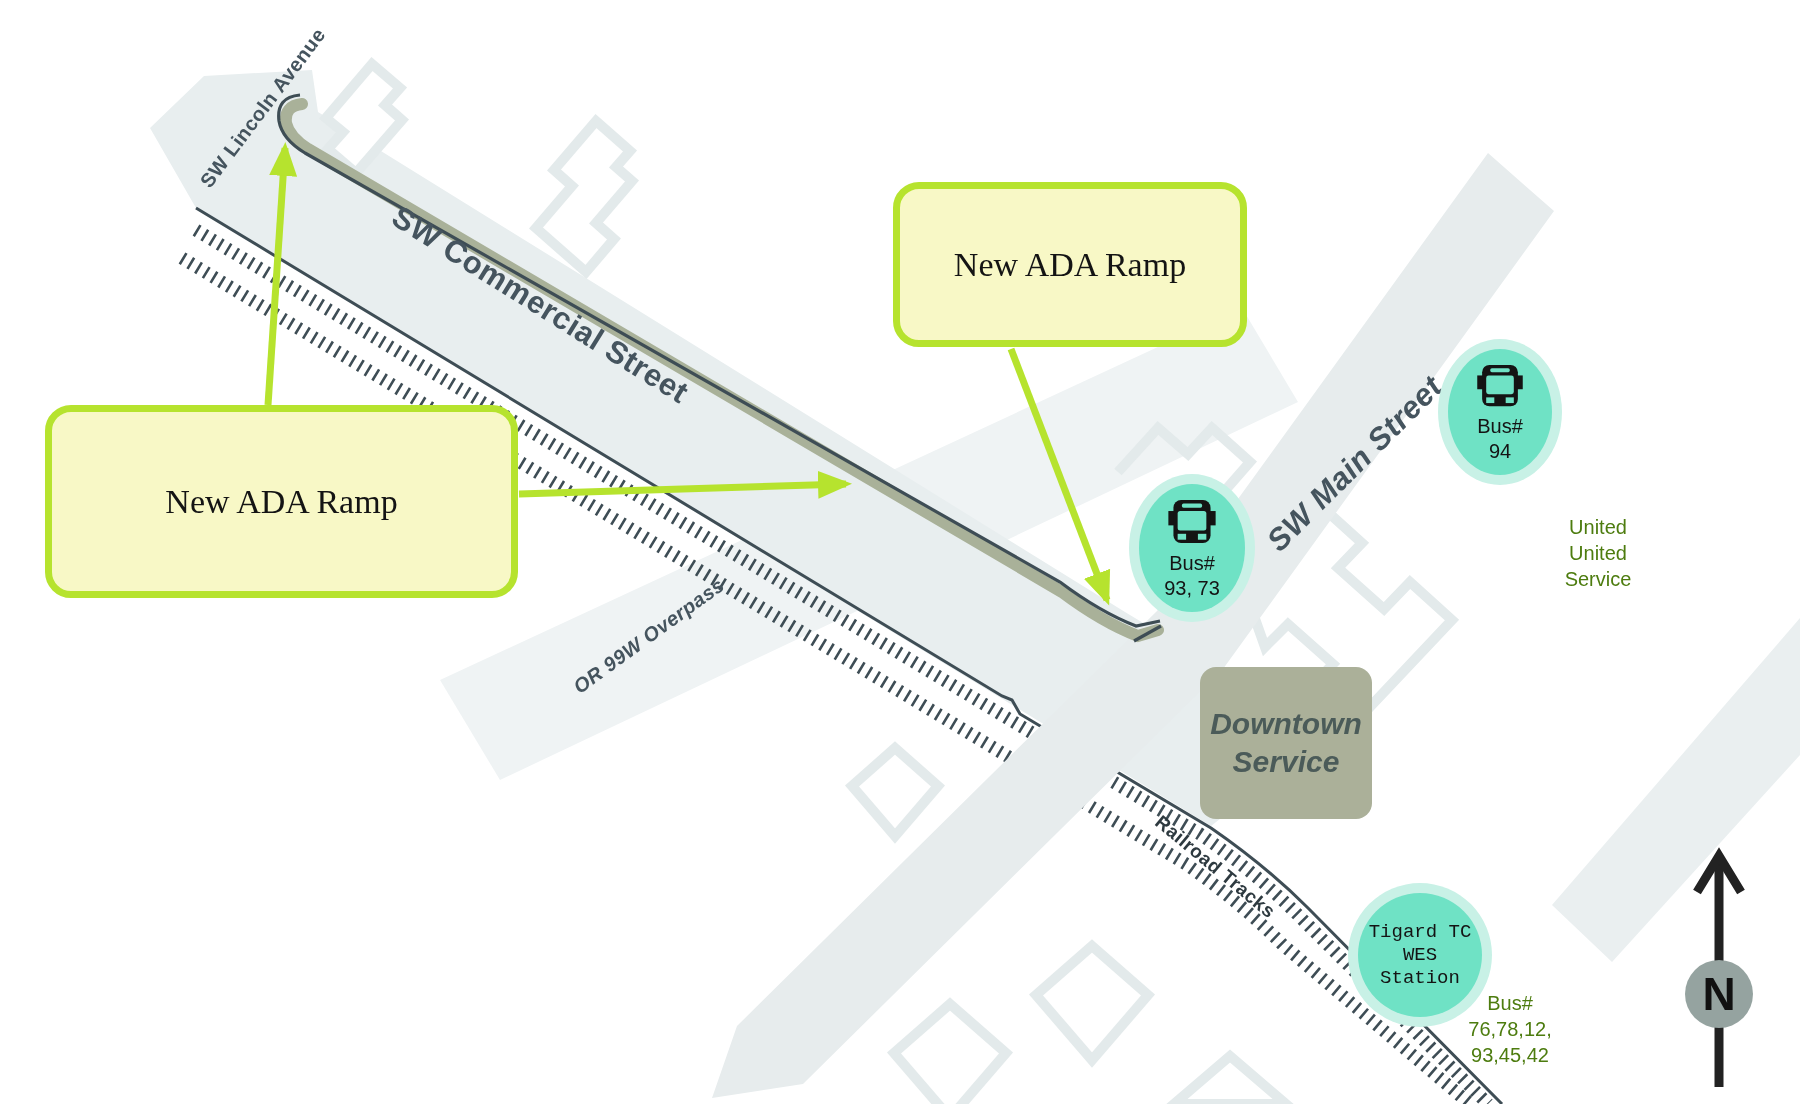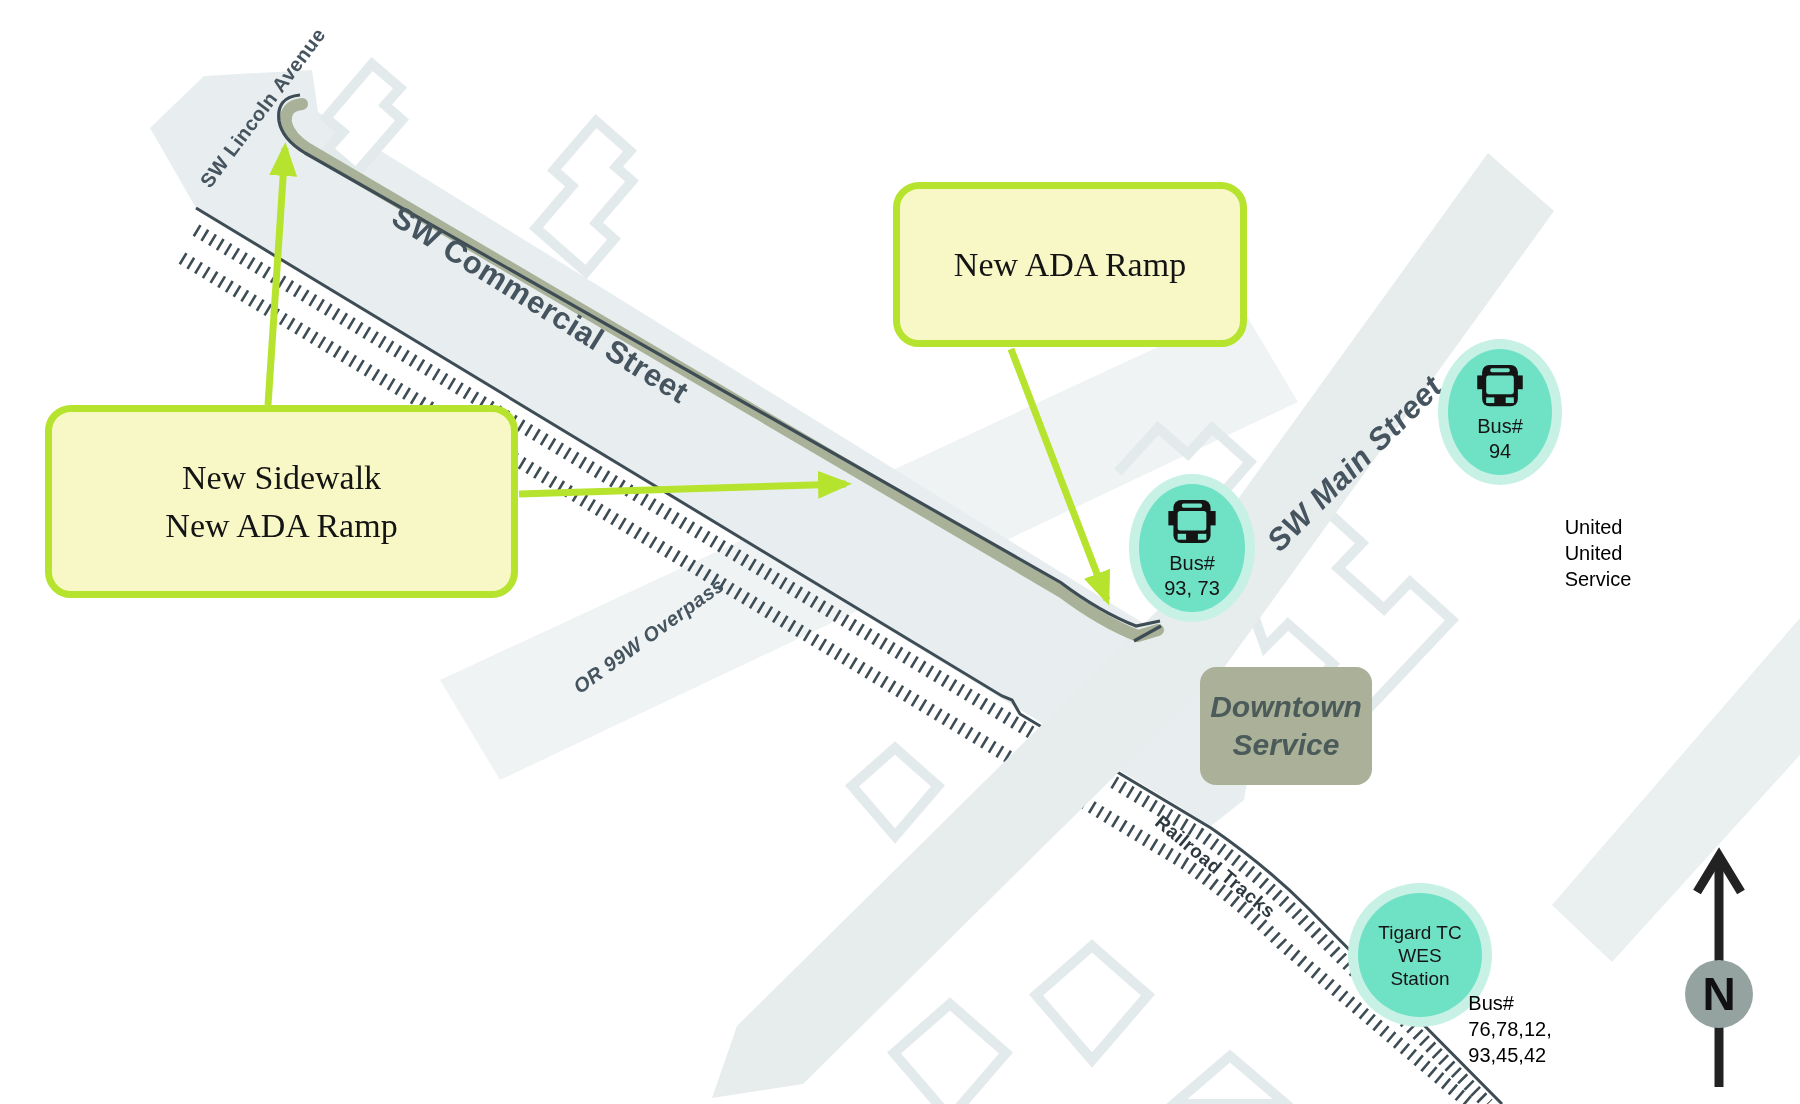--- a/index.html
+++ b/index.html
@@ -34,21 +34,21 @@
   .stopcircle .sline.sm{font-size:19px;line-height:23px;}
   .stopcircle svg{display:block;margin-bottom:2px;}
   
   .areabox{
     position:absolute;background:#abb099;border-radius:16px;
     display:flex;flex-direction:column;justify-content:center;align-items:center;
     color:#4b5b59;font-style:italic;font-weight:600;text-align:center;
   }
   .areabox .aline{font-size:30px;line-height:38px;}
   .plaintext{
-    position:absolute;color:#000000;text-align:left;transform:translate(-50%,-50%);
+    position:absolute;color:#4d7c0f;text-align:center;transform:translate(-50%,-50%);
   }
   .plaintext .pline{font-size:20px;line-height:26px;}
 </style>
 </head>
 <body>
 
 <div class="stage">
 
   <svg class="basemap" width="1800" height="1104" viewBox="0 0 1800 1104">
     <defs>
@@ -116,21 +116,20 @@
 
   <div class="maplabel" style="left:540px;top:305px;--rot:32deg;font-size:31px;">SW Commercial Street</div>
 
   <div class="maplabel italic" style="left:1355px;top:464px;--rot:-45deg;font-size:31px;">SW Main Street</div>
 
   <div class="maplabel italic small" style="left:649px;top:636px;--rot:-36deg;font-size:20px;">OR 99W Overpass</div>
 
   <div class="maplabel small" style="left:1215px;top:867px;--rot:39.5deg;font-size:19px;color:#2e3a40;">Railroad Tracks</div>
 
   <div class="callout" style="left:45px;top:405px;width:473px;height:193px;">
-    <div class="cline">New Sidewalk</div>
     <div class="cline">New ADA Ramp</div>
   </div>
 
   <div class="callout" style="left:893px;top:182px;width:354px;height:165px;">
     <div class="cline">New ADA Ramp</div>
   </div>
 
   <div class="stopcircle" style="left:1192px;top:548px;width:106px;height:128px;">
     <svg width="54" height="54">
       <use href="#bus-glyph"></use>
@@ -140,33 +139,33 @@
   </div>
 
   <div class="stopcircle" style="left:1500px;top:412px;width:104px;height:126px;">
     <svg width="52" height="52">
       <use href="#bus-glyph"></use>
     </svg>
     <div class="sline">Bus#</div>
     <div class="sline">94</div>
   </div>
 
-  <div class="stopcircle" style="left:1420px;top:955px;width:124px;height:124px;">
+  <div class="stopcircle" style="left:1420px;top:955px;width:124px;height:124px;font-family:Liberation Mono, monospace;">
     <div class="sline sm">Tigard TC</div>
     <div class="sline sm">WES</div>
     <div class="sline sm">Station</div>
   </div>
 
   <div class="plaintext" style="left:1510px;top:1029px;">
     <div class="pline">Bus#</div>
     <div class="pline">76,78,12,</div>
     <div class="pline">93,45,42</div>
   </div>
 
-  <div class="areabox" style="left:1200px;top:667px;width:172px;height:118px;">
+  <div class="areabox" style="left:1200px;top:667px;width:172px;height:152px;">
     <div class="aline">Downtown</div>
     <div class="aline">Service</div>
   </div>
 
   <div class="plaintext" style="left:1598px;top:553px;">
     <div class="pline">United</div>
     <div class="pline">United</div>
     <div class="pline">Service</div>
   </div>
 

